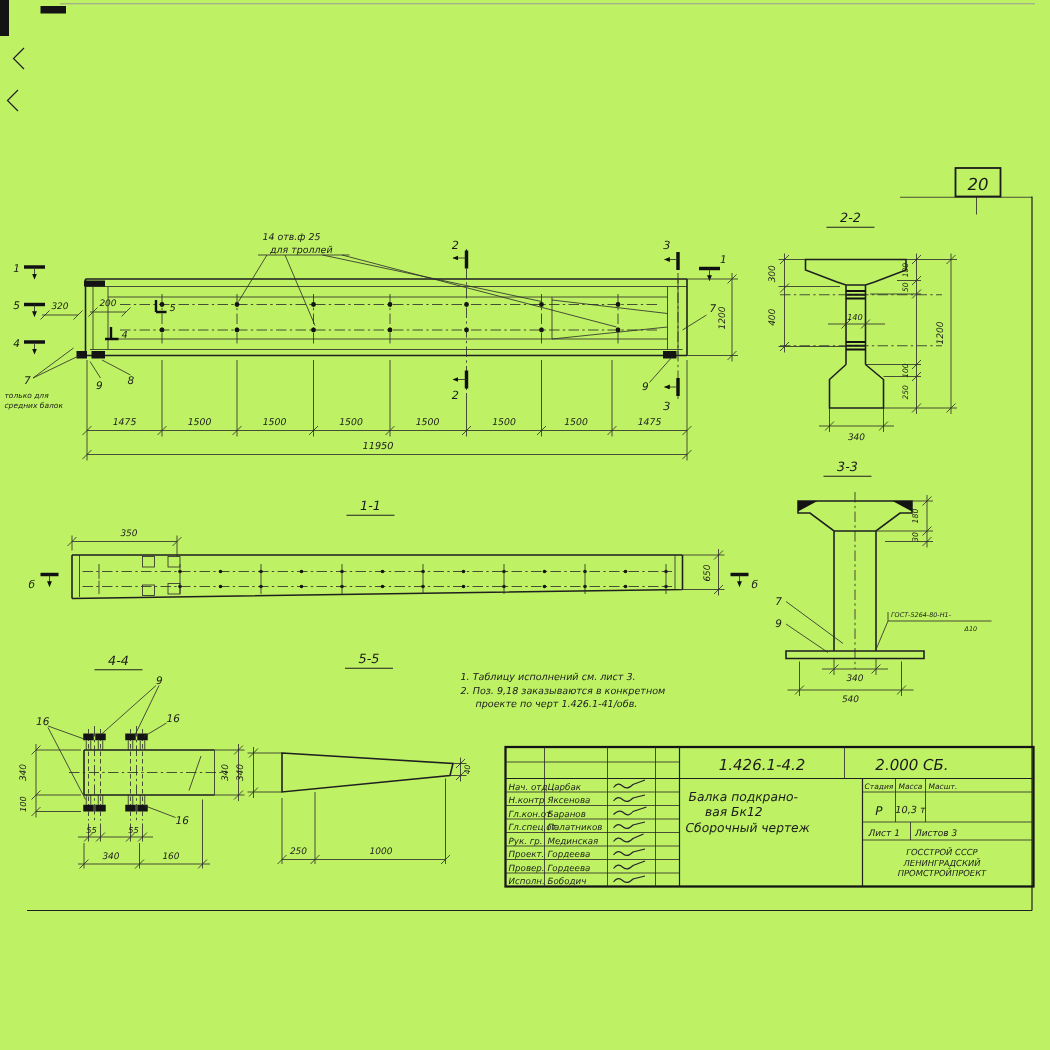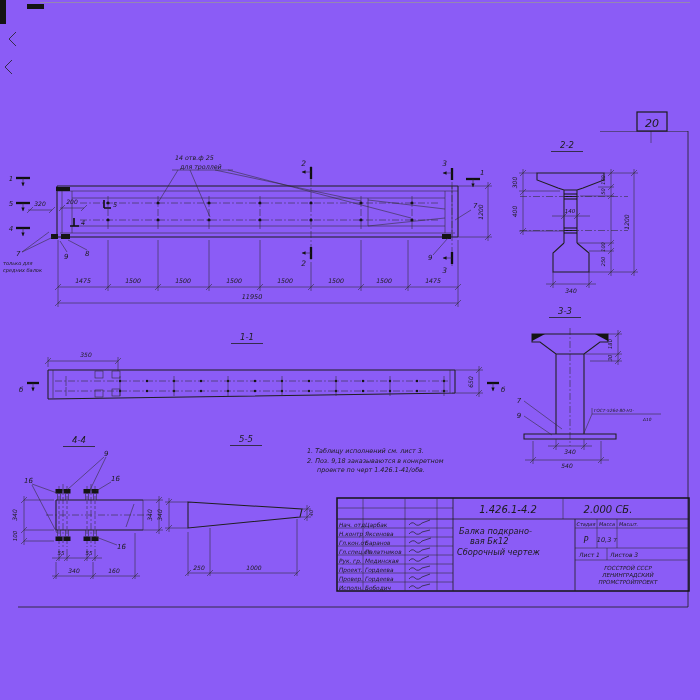--- a/index.html
+++ b/index.html
@@ -1,16 +1,16 @@
 <!DOCTYPE html>
 <html><head>
 <meta charset="utf-8">
 <style>
   html,body{margin:0;padding:0;background:#e8e8e4;}
-  #sheet{position:relative;width:700px;height:700px;background:#8b5cf6;overflow:hidden;}
+  #sheet{position:relative;width:700px;height:700px;background:#bef264;overflow:hidden;}
   svg text{font-family:"DejaVu Sans","Liberation Sans",sans-serif;font-style:italic;fill:#1b1b1b;}
   .ln{stroke:#1f1f1f;stroke-width:1.05;fill:none}
   .md{stroke:#1f1f1f;stroke-width:.8;fill:none}
   .tn{stroke:#2c2c2c;stroke-width:.55;fill:none}
   .tk{stroke:#101010;stroke-width:2.3;fill:none}
   .t2{stroke:#101010;stroke-width:1.6;fill:none}
   .dd{stroke:#2c2c2c;stroke-width:.55;fill:none;stroke-dasharray:7 2.2 1.6 2.2}
   .ds{stroke:#2c2c2c;stroke-width:.55;fill:none;stroke-dasharray:3 2}
   .fl{fill:#141414;stroke:none}
   .sg{stroke:#26262b;stroke-width:.75;fill:none}

